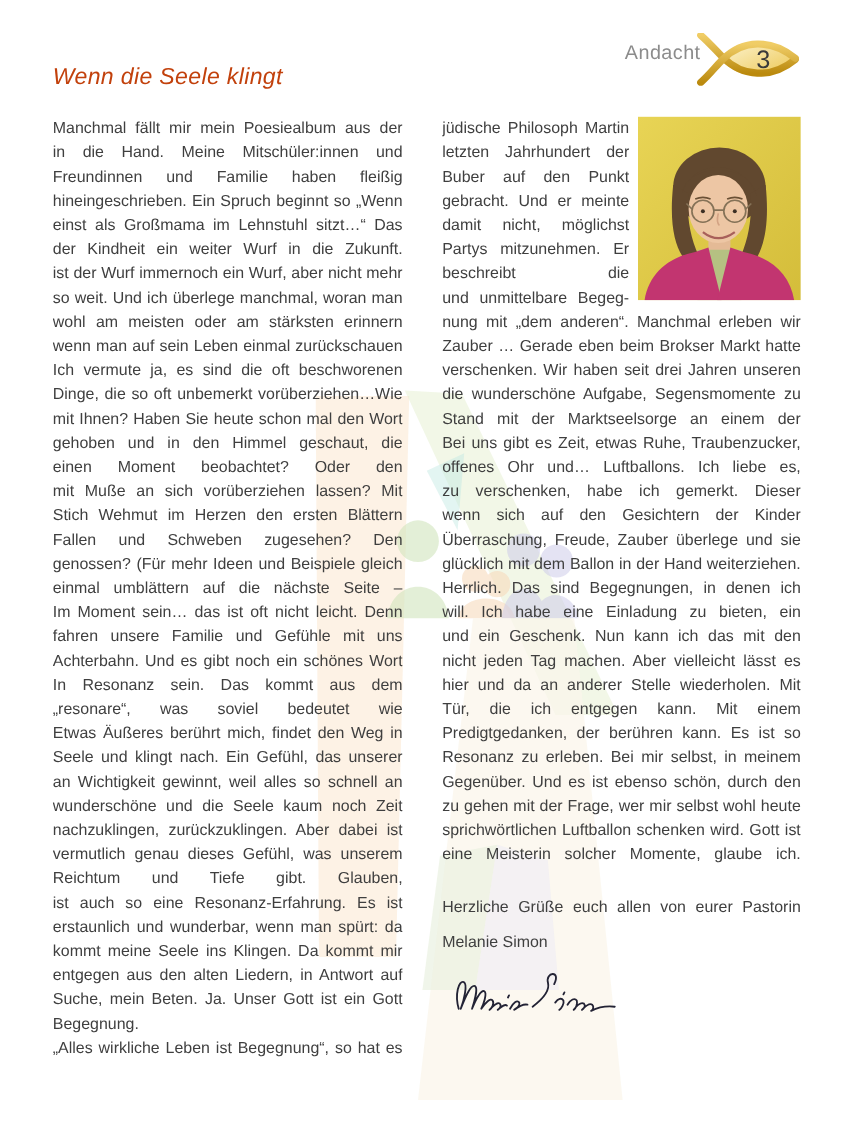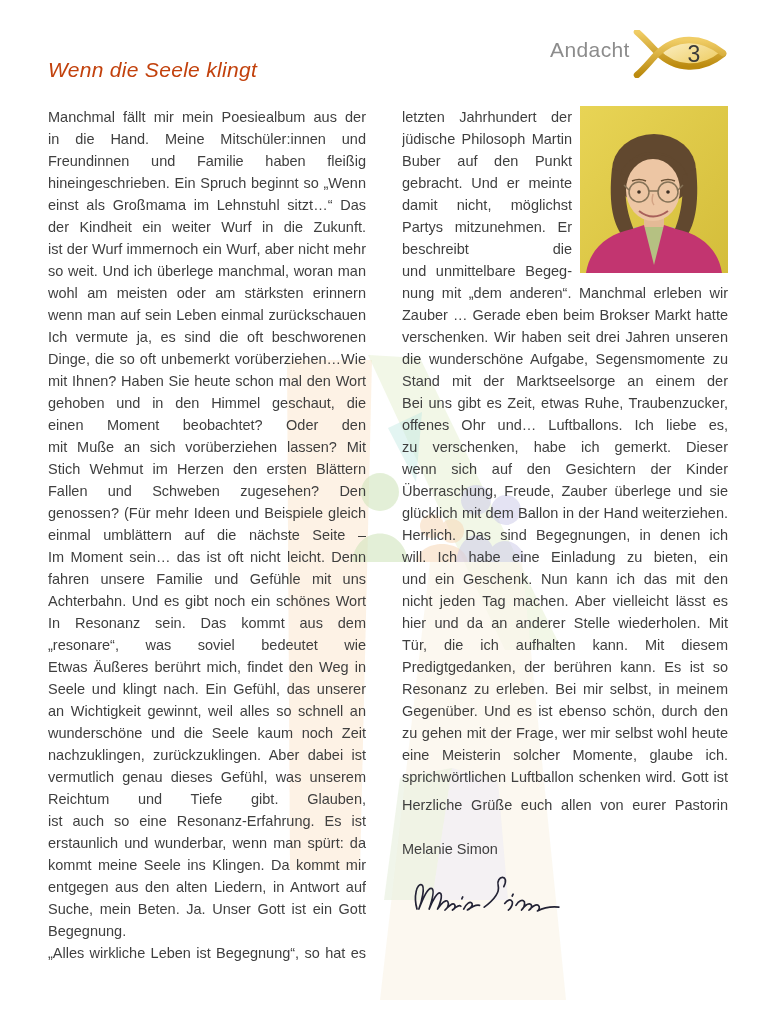--- a/index.html
+++ b/index.html
@@ -4,40 +4,40 @@
 <style>
   html,body{margin:0;padding:0;}
   body{
     width:768px;height:1024px;background:#ffffff;position:relative;overflow:hidden;
     font-family:"Liberation Sans", sans-serif;
     -webkit-font-smoothing:antialiased;
   }
   .page{position:absolute;inset:0;}
   
   .section-label{
-    position:absolute;top:38px;left:550px;font-size:21px;color:#8c8c8c;
+    position:absolute;top:38px;left:568px;font-size:18px;color:#8c8c8c;
     letter-spacing:.4px;z-index:2;
   }
   .fish-badge{position:absolute;top:30px;left:633px;width:95px;height:48px;z-index:2;}
   .page-title{
     position:absolute;top:58px;left:48px;font-size:21px;font-style:italic;
     color:#c2410c;letter-spacing:.3px;z-index:2;
   }
   
   .col{position:absolute;z-index:2;color:#3f3f3f;font-size:14.5px;}
   .col-left{left:48px;top:106px;width:318px;}
   .col-right{left:402px;top:106px;width:326px;}
   .tline{
     height:22px;line-height:22px;overflow:hidden;
     text-align:justify;text-align-last:justify;
   }
   .para-end .tline:last-child{text-align-last:left;}
   .wrap-block{width:170px;}
-  .greeting-block{margin-top:6px;}
-  .author-name{margin-top:22px;height:22px;line-height:22px;}
+  .greeting-block{margin-top:26px;}
+  .author-name{margin-top:10px;height:22px;line-height:22px;}
   
   .photo{position:absolute;left:580px;top:106px;width:148px;height:167px;z-index:3;}
   
   .signature{margin-top:8px;width:170px;height:56px;}
   
   .watermark{position:absolute;left:280px;top:340px;width:290px;height:680px;z-index:0;opacity:.5;}
 </style>
 </head>
 <body>
 
@@ -130,22 +130,22 @@
         <div class="tline">Suche, mein Beten. Ja. Unser Gott ist ein Gott der</div>
         <div class="tline">Begegnung.</div>
       </div>
     <div>
         <div class="tline">„Alles wirkliche Leben ist Begegnung“, so hat es im</div>
       </div>
   </div>
 
   <div class="col col-right">
     <div class="wrap-block">
+        <div class="tline">jüdische Philosoph Martin</div>
         <div class="tline">letzten Jahrhundert der</div>
-        <div class="tline">jüdische Philosoph Martin</div>
         <div class="tline">Buber auf den Punkt</div>
         <div class="tline">gebracht. Und er meinte</div>
         <div class="tline">damit nicht, möglichst viele</div>
         <div class="tline">Partys mitzunehmen. Er</div>
         <div class="tline">beschreibt die zauberhafte</div>
         <div class="tline">und unmittelbare Begeg-</div>
       </div>
     <div>
         <div class="tline">nung mit „dem anderen“. Manchmal erleben wir diesen</div>
         <div class="tline">Zauber … Gerade eben beim Brokser Markt hatte ich</div>
@@ -156,27 +156,27 @@
         <div class="tline">offenes Ohr und… Luftballons. Ich liebe es, Luftballons</div>
         <div class="tline">zu verschenken, habe ich gemerkt. Dieser Moment,</div>
         <div class="tline">wenn sich auf den Gesichtern der Kinder</div>
         <div class="tline">Überraschung, Freude, Zauber überlege und sie</div>
         <div class="tline">glücklich mit dem Ballon in der Hand weiterziehen.</div>
         <div class="tline">Herrlich. Das sind Begegnungen, in denen ich nichts</div>
         <div class="tline">will. Ich habe eine Einladung zu bieten, ein Lächeln</div>
         <div class="tline">und ein Geschenk. Nun kann ich das mit den Ballons</div>
         <div class="tline">nicht jeden Tag machen. Aber vielleicht lässt es sich</div>
         <div class="tline">hier und da an anderer Stelle wiederholen. Mit einer</div>
-        <div class="tline">Tür, die ich aufhalten kann. Mit diesem</div>
+        <div class="tline">Tür, die ich entgegen kann. Mit einem</div>
         <div class="tline">Predigtgedanken, der berühren kann. Es ist so schön,</div>
         <div class="tline">Resonanz zu erleben. Bei mir selbst, in meinem</div>
         <div class="tline">Gegenüber. Und es ist ebenso schön, durch den Tag</div>
         <div class="tline">zu gehen mit der Frage, wer mir selbst wohl heute den</div>
+        <div class="tline">sprichwörtlichen Luftballon schenken wird. Gott ist</div>
         <div class="tline">eine Meisterin solcher Momente, glaube ich.</div>
-        <div class="tline">sprichwörtlichen Luftballon schenken wird. Gott ist</div>
       </div>
     <div class="greeting-block"></div>
     <div class="greeting-block tline">Herzliche Grüße euch allen von eurer Pastorin</div>
     <div class="author-name">Melanie Simon</div>
     <svg class="signature" viewBox="0 0 170 60" xmlns="http://www.w3.org/2000/svg">
       <g fill="none" stroke="#232335" stroke-width="1.8" stroke-linecap="round" stroke-linejoin="round">
         <path d="M10,44 C6,30 10,16 15,18 C19,20 15,36 12,44 C17,31 22,20 26,22 C29,24 25,38 23,44 C27,34 32,25 35,27 C38,29 34,40 32,44 C36,38 41,33 43,36 C45,39 42,44 40,45 C44,41 48,37 50,39 C52,41 50,44 48,45 C52,42 55,39 57,41"></path>
         <path d="M58,33 L59,31"></path>
         <path d="M60,44 C63,38 67,35 69,38 C70,40 67,44 64,45 C68,42 73,39 77,40"></path>
         <path d="M103,20 C110,6 94,8 97,19 C99,27 90,36 82,42"></path>

